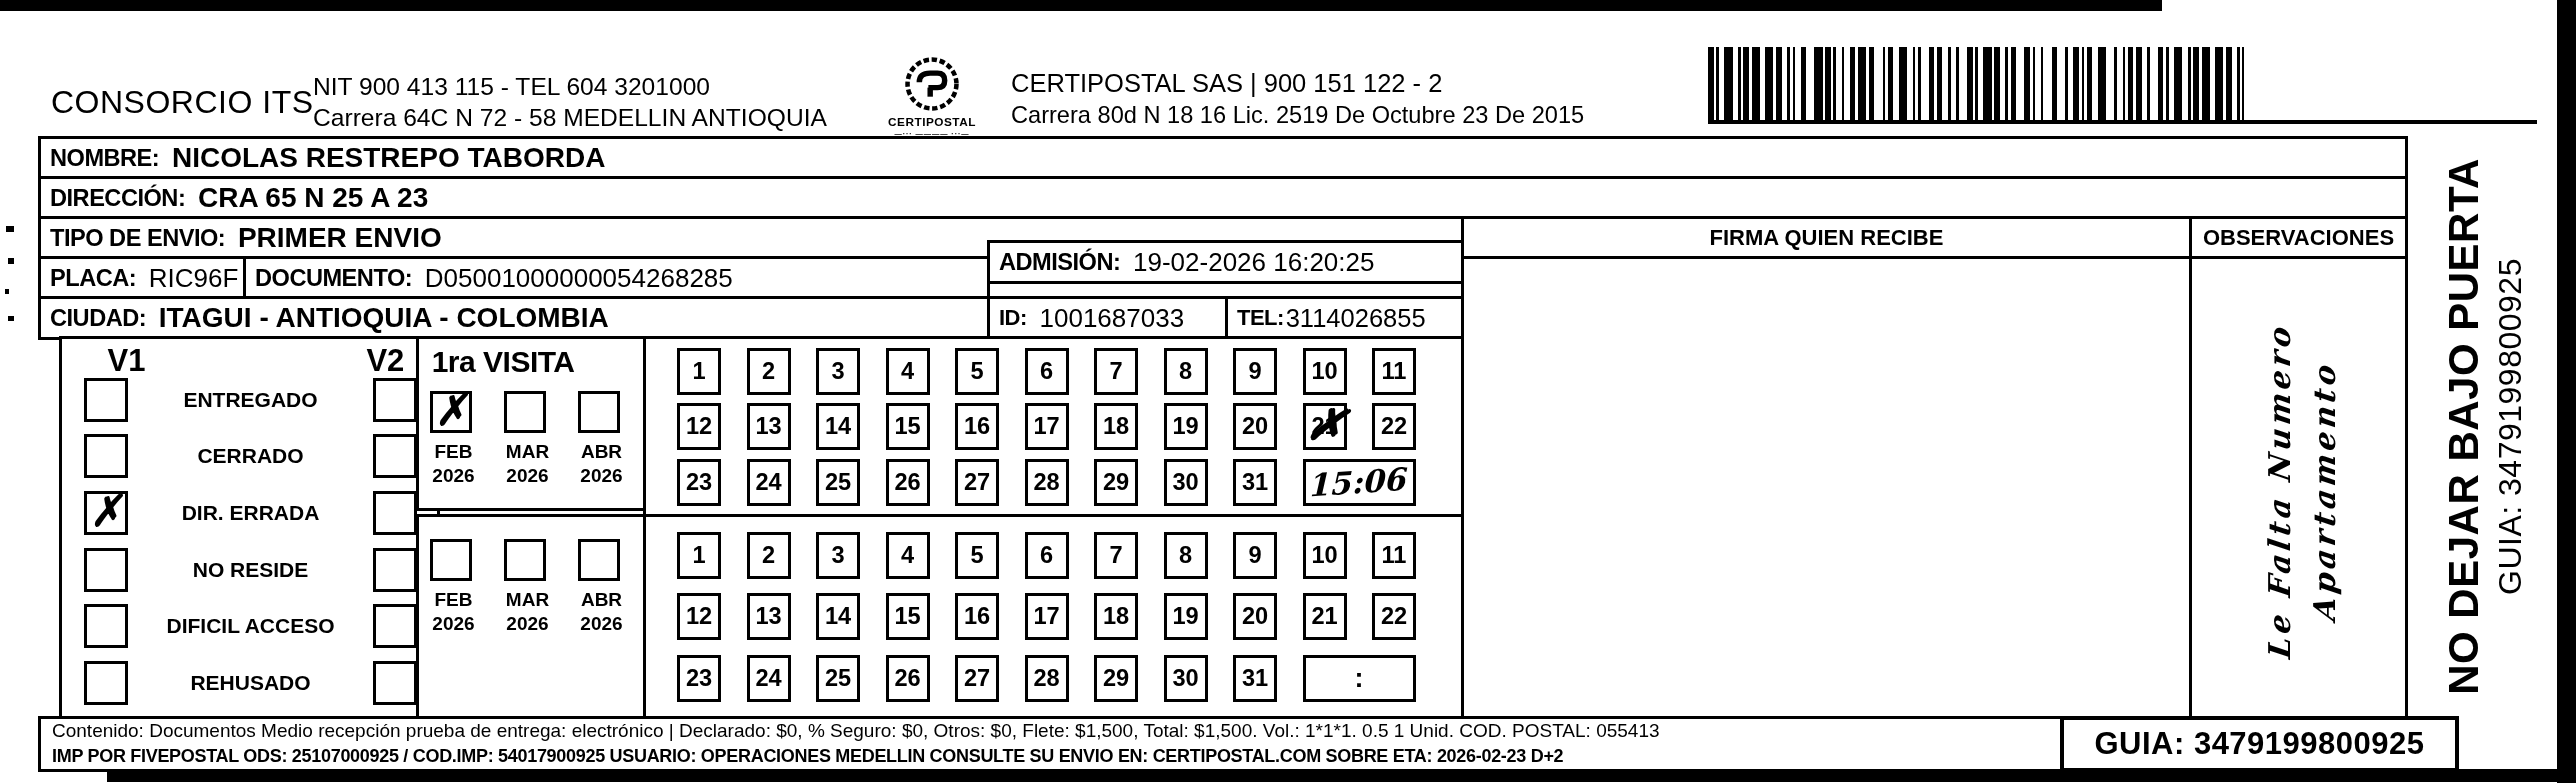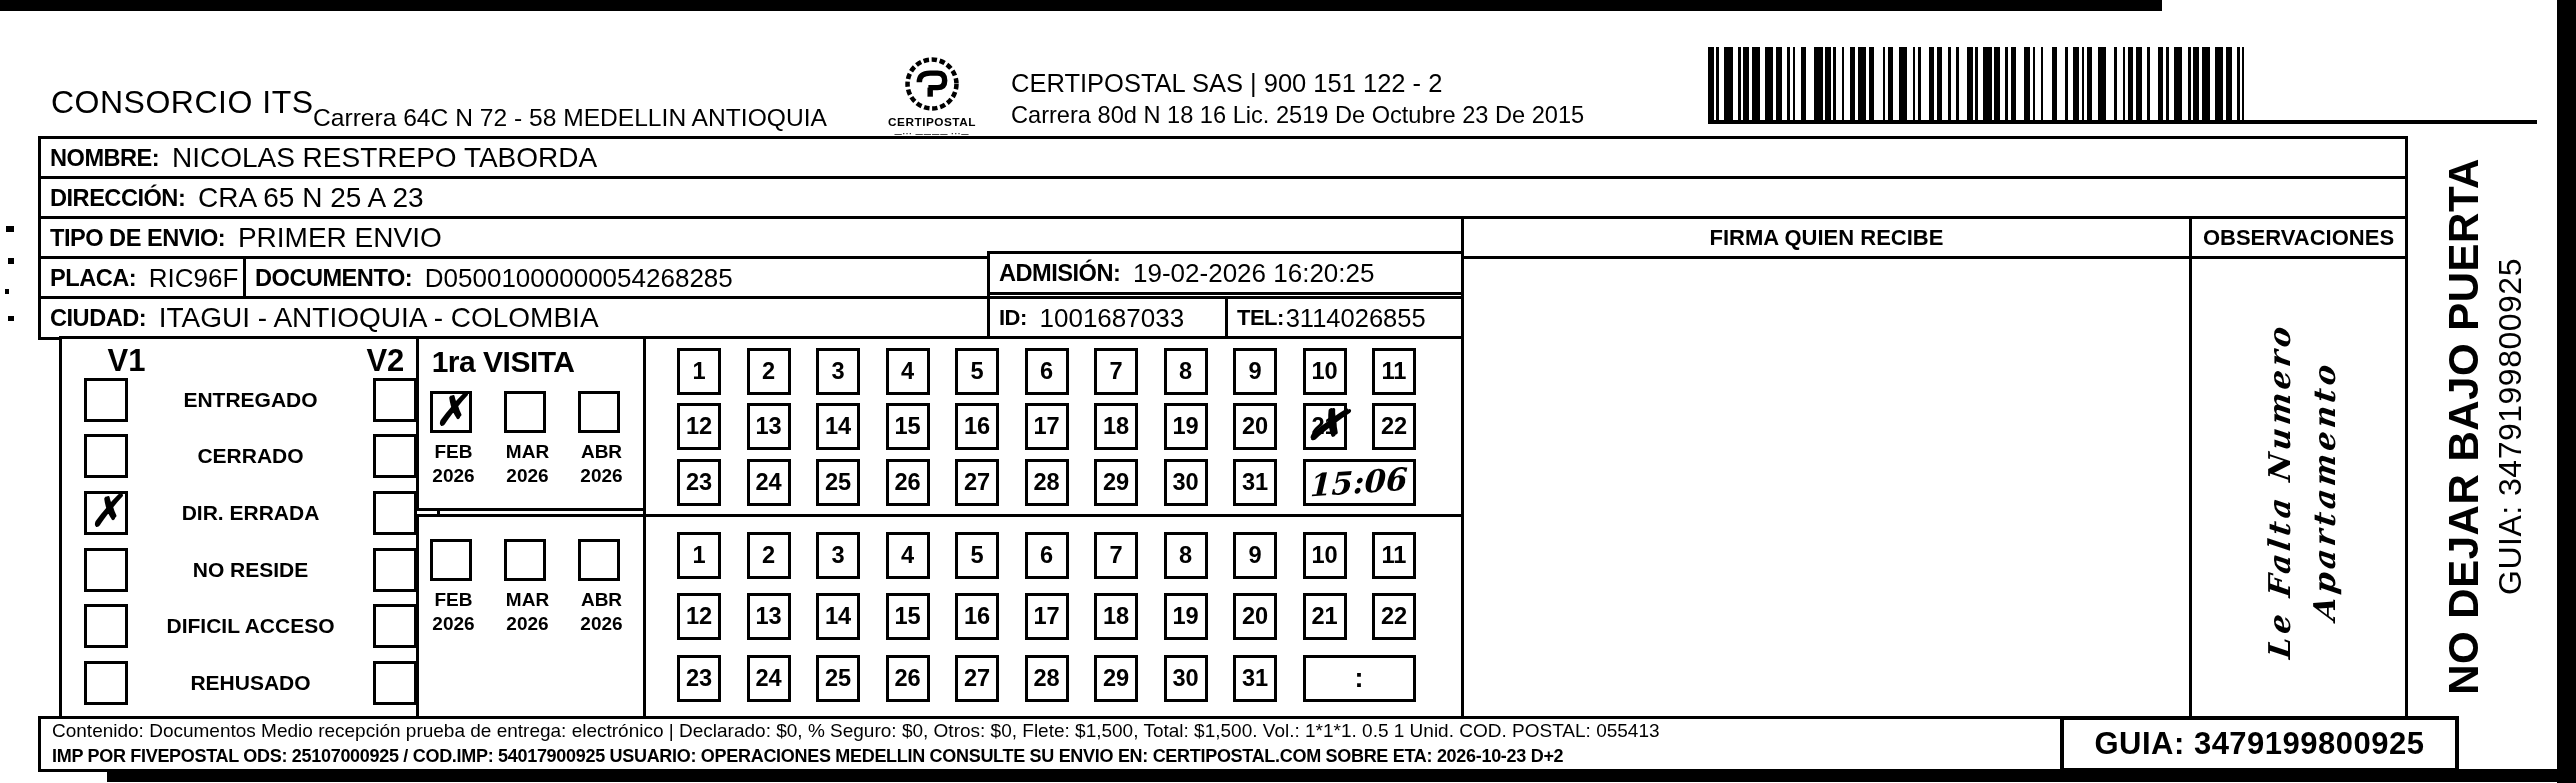--- a/index.html
+++ b/index.html
@@ -3,21 +3,21 @@
 <meta charset="utf-8">
 <style>
   html,body{margin:0;padding:0;background:#e8e8e8;}
   .page{position:relative;width:2576px;height:784px;background:#fff;overflow:hidden;
         font-family:"Liberation Sans",sans-serif;color:#000;}
   .abs{position:absolute;}
   .ink{background:#000;}
   .cell{position:absolute;border:3.6px solid #000;box-sizing:border-box;background:#fff;}
   .rowflex{display:flex;align-items:center;padding-left:9px;gap:12.7px;}
   .lbl{font-weight:700;font-size:23.6px;letter-spacing:-0.5px;white-space:nowrap;}
-  .val{font-size:28px;white-space:nowrap;}
+  .val{font-size:28px;white-space:nowrap;font-weight:bold;}
   .val-sm{font-size:26px;white-space:nowrap;}
   .hdr-co{font-size:32px;letter-spacing:0.5px;}
   .hdr-line{font-size:24.6px;letter-spacing:0;}
   .chk{width:44px;height:44px;border:3.6px solid #000;box-sizing:border-box;background:#fff;
        position:relative;display:flex;align-items:center;justify-content:center;}
   .chk-sm{width:42px;height:42px;}
   .handx{font-family:"DejaVu Serif",serif;font-style:italic;font-weight:700;font-size:40px;
          line-height:1;transform:rotate(-6deg);margin-top:-3.6px;}
   .hand{font-family:"DejaVu Serif",serif;font-style:italic;font-weight:700;}
   .status-panel{display:flex;flex-direction:column;padding:3.6px 20px 11px 22px;}
@@ -61,20 +61,21 @@
 
   <div class="abs ink" style="left:0;top:0;width:2162px;height:11px;"></div>
   <div class="abs ink" style="left:2557px;top:0;width:19px;height:784px;"></div>
   <div class="abs ink" style="left:107px;top:769px;width:2469px;height:12.7px;"></div>
   <div class="abs ink" style="left:5.5px;top:226px;width:8.2px;height:5.5px;"></div>
   <div class="abs ink" style="left:8.2px;top:258px;width:5.5px;height:5.5px;"></div>
   <div class="abs ink" style="left:4.5px;top:289px;width:4.5px;height:4.5px;"></div>
   <div class="abs ink" style="left:8.2px;top:316px;width:5.5px;height:4.5px;"></div>
 
   <div class="abs hdr-co" style="left:51px;top:84px;text-align:right;">CONSORCIO ITS</div>
+  <div class="abs hdr-line" style="left:313px;top:73px;">NIT 900 413 115 - TEL 604 3201000</div>
   <div class="abs hdr-line" style="left:313px;top:104px;">Carrera 64C N 72 - 58 MEDELLIN ANTIOQUIA</div>
 
   <div class="abs logo-wrap" style="left:882px;top:55px;">
     <svg width="58" height="58" viewBox="0 0 64 64">
       <circle cx="32" cy="32" r="27" fill="none" stroke="#000" stroke-width="5" stroke-dasharray="6 3"></circle>
       <path d="M18 30 q0 -10 12 -10 h8 q8 0 8 8 q0 8 -8 8 h-10" fill="none" stroke="#000" stroke-width="6"></path>
       <path d="M30 36 v10" fill="none" stroke="#000" stroke-width="6"></path>
     </svg>
     <div class="logo-cap">CERTIPOSTAL</div>
     <div class="logo-cap2">—··· ———— ···—</div>
@@ -214,21 +215,21 @@
   </div>
 
   <div class="cell rowflex" style="left:38px;top:256px;width:208px;height:44px;">
     <span class="lbl">PLACA:</span>
     <span class="val-sm">RIC96F</span>
   </div>
   <div class="cell rowflex" style="left:243px;top:256px;width:747px;height:44px;">
     <span class="lbl">DOCUMENTO:</span>
     <span class="val-sm">D05001000000054268285</span>
   </div>
-  <div class="cell rowflex" style="left:987px;top:251px;width:478px;height:44px;">
+  <div class="cell rowflex" style="left:987px;top:240px;width:478px;height:44px;">
     <span class="lbl">ADMISIÓN:</span>
     <span class="val-sm">19-02-2026 16:20:25</span>
   </div>
 
   <div class="cell rowflex" style="left:38px;top:296px;width:952px;height:44px;">
     <span class="lbl">CIUDAD:</span>
     <span class="val">ITAGUI - ANTIOQUIA - COLOMBIA</span>
   </div>
   <div class="cell rowflex" style="left:987px;top:296px;width:242px;height:44px;">
     <span class="lbl" style="font-size:22px;">ID:</span>
@@ -561,20 +562,20 @@
 
   <div class="rot-wrap" style="left:2411px;top:136px;width:145px;height:583px;">
     <div class="rot-inner" style="width:583px;height:145px;left:-218px;top:218px;">
       <div class="strip1">NO DEJAR BAJO PUERTA</div>
       <div class="strip2">GUIA: 3479199800925</div>
     </div>
   </div>
 
   <div class="cell" style="left:38px;top:716px;width:2025px;height:56px;padding:1px 0 0 11px;">
     <div class="fineprint">Contenido: Documentos Medio recepción prueba de entrega: electrónico | Declarado: $0, % Seguro: $0, Otros: $0, Flete: $1,500, Total: $1,500. Vol.: 1*1*1. 0.5 1 Unid. COD. POSTAL: 055413</div>
-    <div class="fineprint2" style="margin-top:3.6px;">IMP POR FIVEPOSTAL ODS: 25107000925 / COD.IMP: 54017900925 USUARIO: OPERACIONES MEDELLIN CONSULTE SU ENVIO EN: CERTIPOSTAL.COM SOBRE ETA: 2026-10-23 D+2</div>
+    <div class="fineprint2" style="margin-top:3.6px;">IMP POR FIVEPOSTAL ODS: 25107000925 / COD.IMP: 54017900925 USUARIO: OPERACIONES MEDELLIN CONSULTE SU ENVIO EN: CERTIPOSTAL.COM SOBRE ETA: 2026-02-23 D+2</div>
   </div>
   <div class="cell panel-hdr guia-big" style="left:2060px;top:716px;width:399px;height:56px;border-width:4.5px;">
     <span>GUIA: 3479199800925</span>
   </div>
 
 </div>
 
 
 </body></html>

